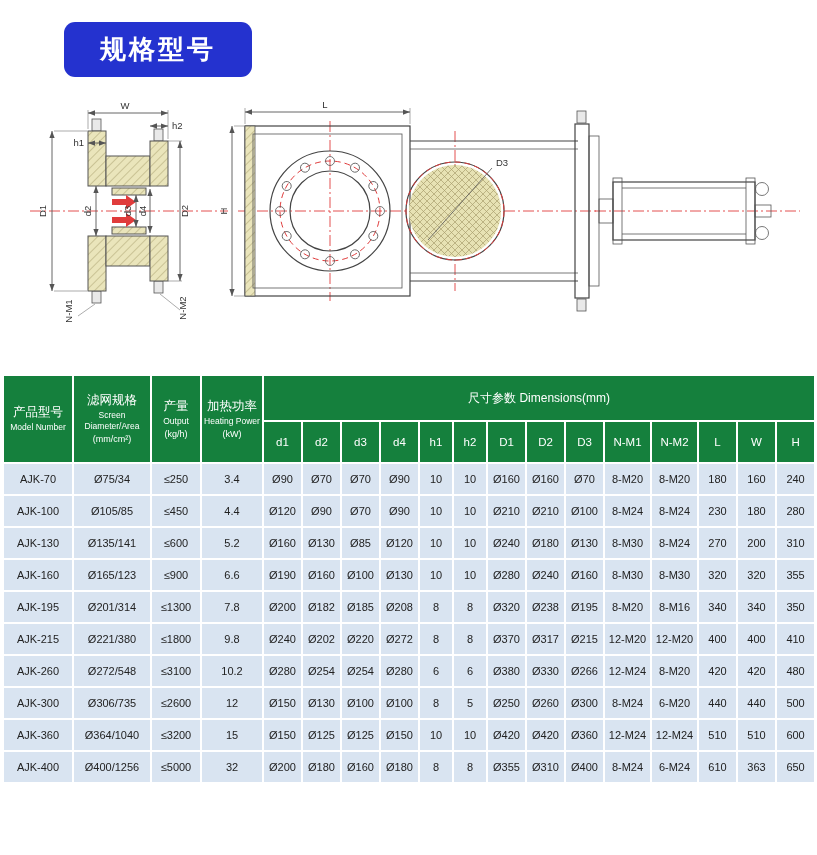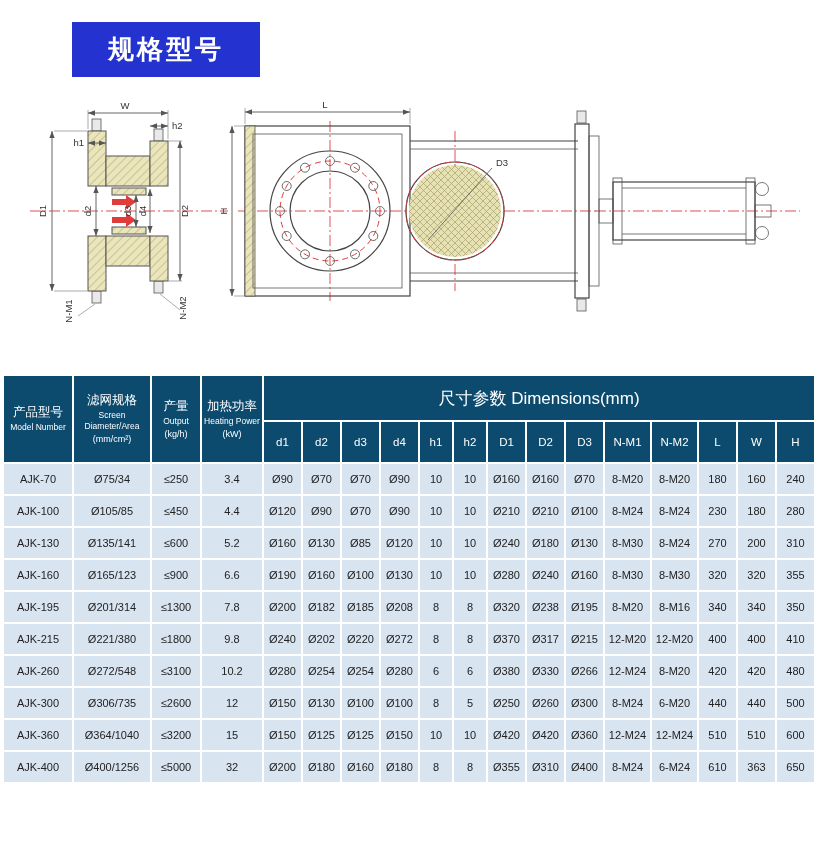--- a/index.html
+++ b/index.html
@@ -1,52 +1,52 @@
 <!DOCTYPE html>
 <html><head>
 <meta charset="utf-8">
 <style>
   html,body{margin:0;padding:0;}
   body{
     width:817px;height:855px;background:#ffffff;position:relative;
     font-family:"Liberation Sans","DejaVu Sans",sans-serif;overflow:hidden;
   }
   .title-badge{
-    position:absolute;left:72px;top:22px;
+    position:absolute;left:64px;top:22px;
     background:#2432cf;color:#fff;
     font-size:26px;font-weight:bold;letter-spacing:3px;
-    padding:10px 36px;border-radius:0;
+    padding:10px 36px;border-radius:11px;
   }
   .drawing-wrap{position:absolute;left:0;top:96px;width:817px;height:270px;}
   svg text{font-size:9.5px;fill:#333;font-family:"Liberation Sans","DejaVu Sans",sans-serif;}
   .out{stroke:#444;stroke-width:1.2;fill:none;}
   .thin{stroke:#555;stroke-width:0.8;fill:none;}
   .dim{stroke:#555;stroke-width:0.9;fill:none;}
   .ext{stroke:#888;stroke-width:0.7;fill:none;}
   .cl{stroke:#e03c3c;stroke-width:0.9;fill:none;stroke-dasharray:11 3 2 3;}
   .rd{stroke:#e03c3c;stroke-width:1;fill:none;stroke-dasharray:6 4;}
   .bolt{fill:#e9e9e9;stroke:#555;stroke-width:0.8;}
   .hatched{fill:url(#hatch);stroke:#555;stroke-width:1;}
 
   table.spec-table{
     position:absolute;left:2px;top:374px;width:813px;
     border-collapse:collapse;table-layout:fixed;
   }
   .spec-table th,.spec-table td{
     border:2px solid #ffffff;text-align:center;vertical-align:middle;
     padding:0 1px;overflow:hidden;
   }
-  .spec-table thead th{background:#0c4a6e;color:#ffffff;font-weight:normal;}
+  .spec-table thead th{background:#15803d;color:#ffffff;font-weight:normal;}
   .spec-table thead tr.top th{height:44px;}
   .spec-table thead tr.sub th{height:40px;font-size:11.5px;}
   .spec-table tbody td{background:#d9e4f1;color:#222;font-size:11px;height:30px;}
   .zh{font-size:12.5px;line-height:15px;}
   .en{font-size:8.5px;line-height:11px;margin-top:2px;}
   .unit{font-size:9px;line-height:11px;margin-top:2px;}
-  .hdims{font-size:17px;margin-left:39px;}
+  .hdims{font-size:12px;margin-left:39px;}
 </style>
 </head>
 <body>
 
 <div class="title-badge">规格型号</div>
 
 <div class="drawing-wrap">
 <svg width="817" height="270" viewBox="0 0 817 270">
   <defs>
     <pattern id="hatch" patternUnits="userSpaceOnUse" width="6" height="6" patternTransform="rotate(45)">

